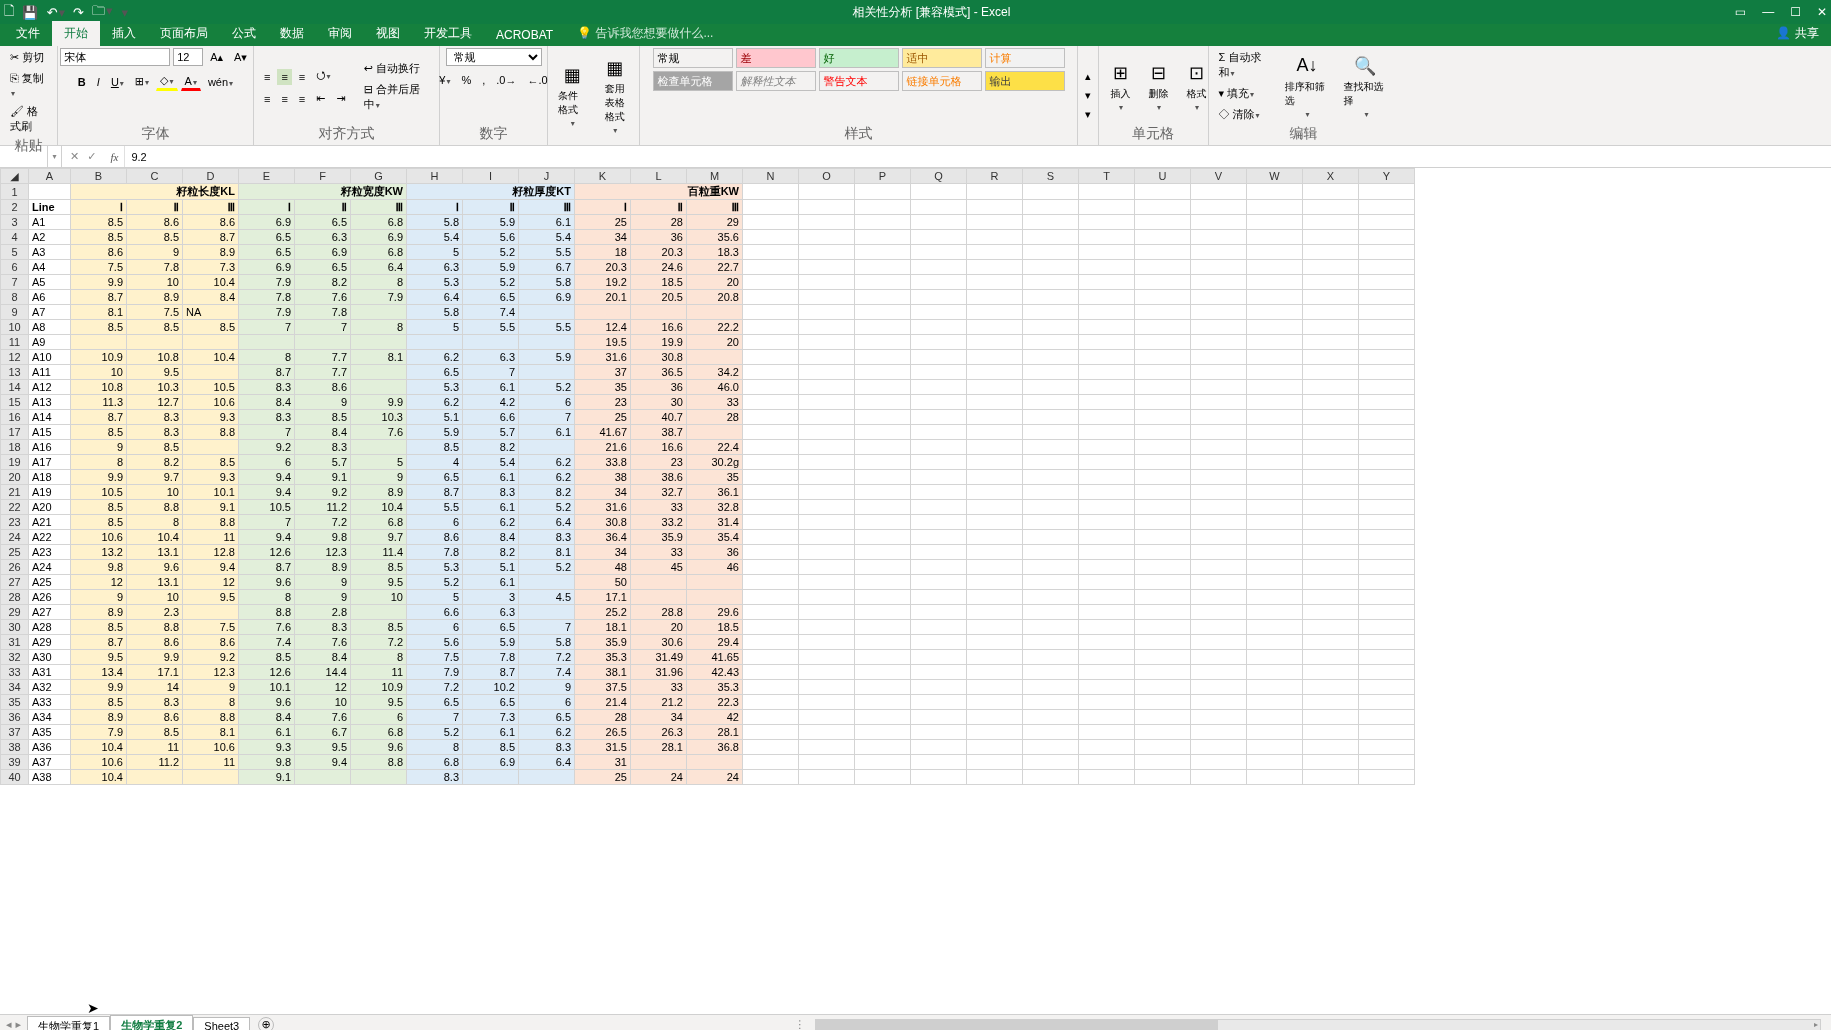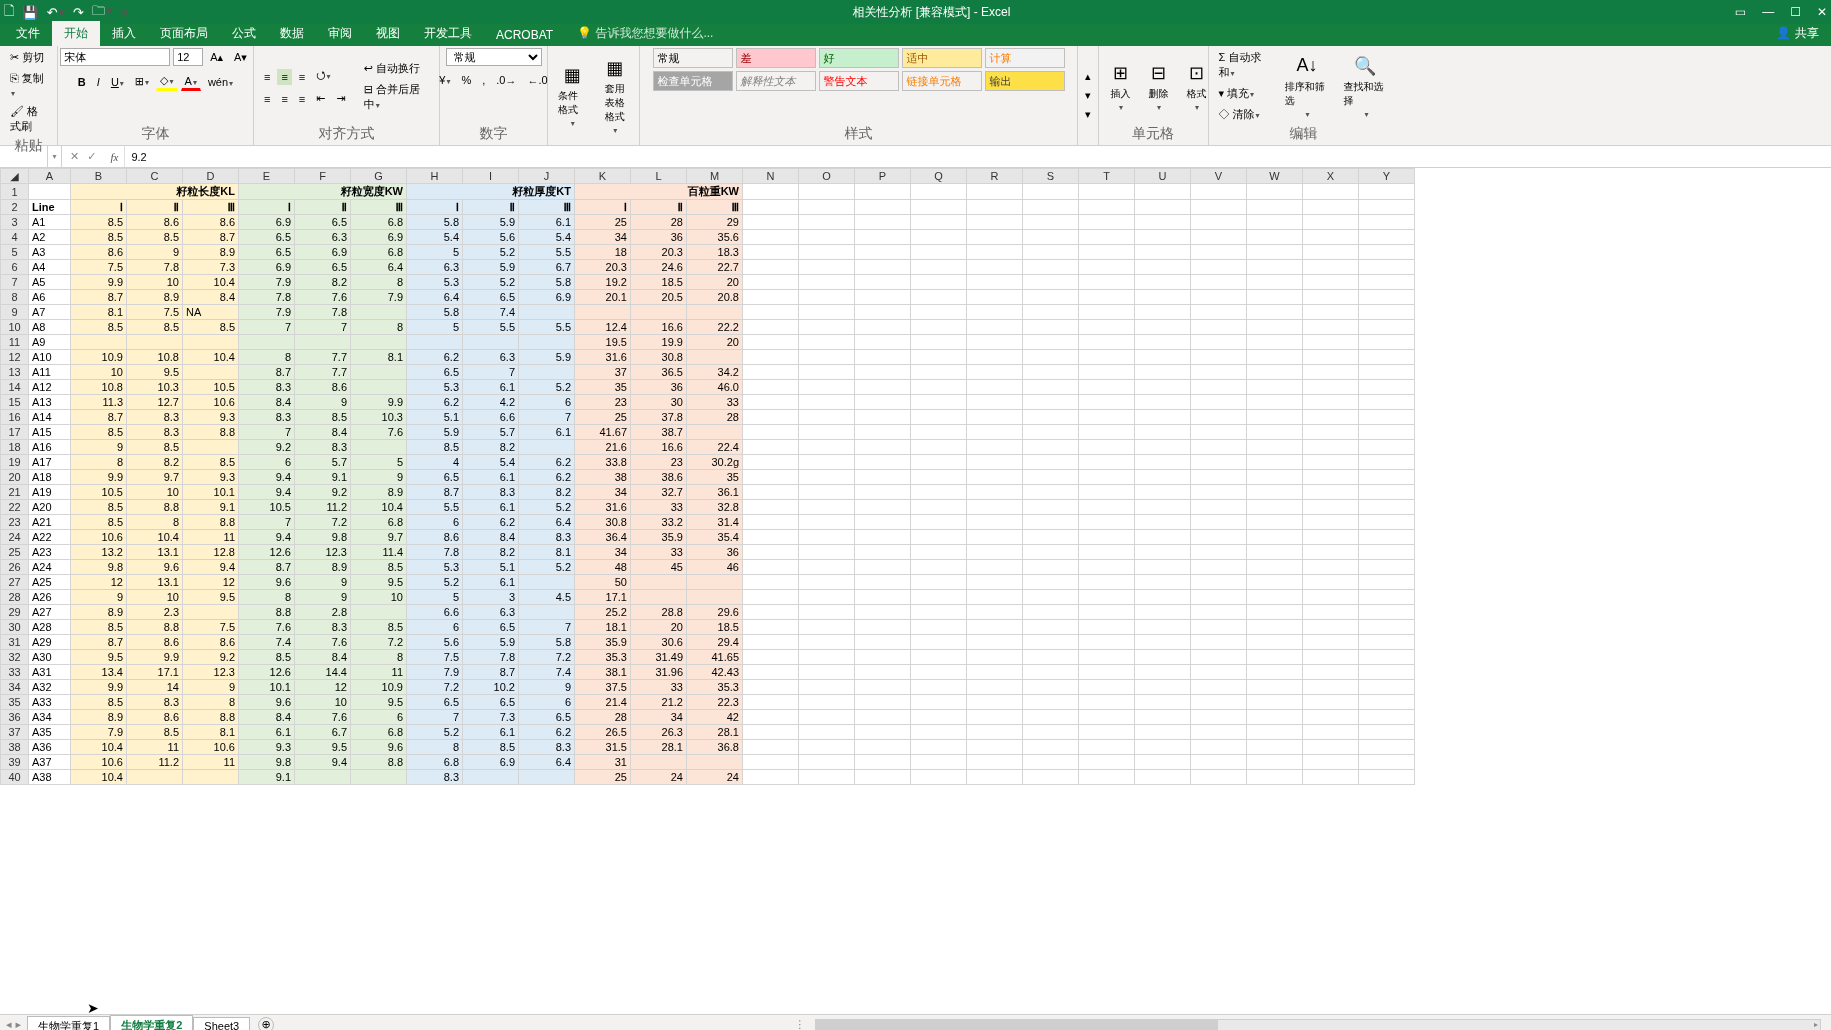--- a/index.html
+++ b/index.html
@@ -759,21 +759,21 @@
           <td class="cKL ">8.7</td>
           <td class="cKL ">8.3</td>
           <td class="cKL ">9.3</td>
           <td class="cKW ">8.3</td>
           <td class="cKW ">8.5</td>
           <td class="cKW ">10.3</td>
           <td class="cKT ">5.1</td>
           <td class="cKT ">6.6</td>
           <td class="cKT ">7</td>
           <td class="cKWgt ">25</td>
-          <td class="cKWgt ">37.8</td>
+          <td class="cKWgt ">40.7</td>
           <td class="cKWgt ">28</td>
           <td></td>
           <td></td>
           <td></td>
           <td></td>
           <td></td>
           <td></td>
           <td></td>
           <td></td>
           <td></td>

